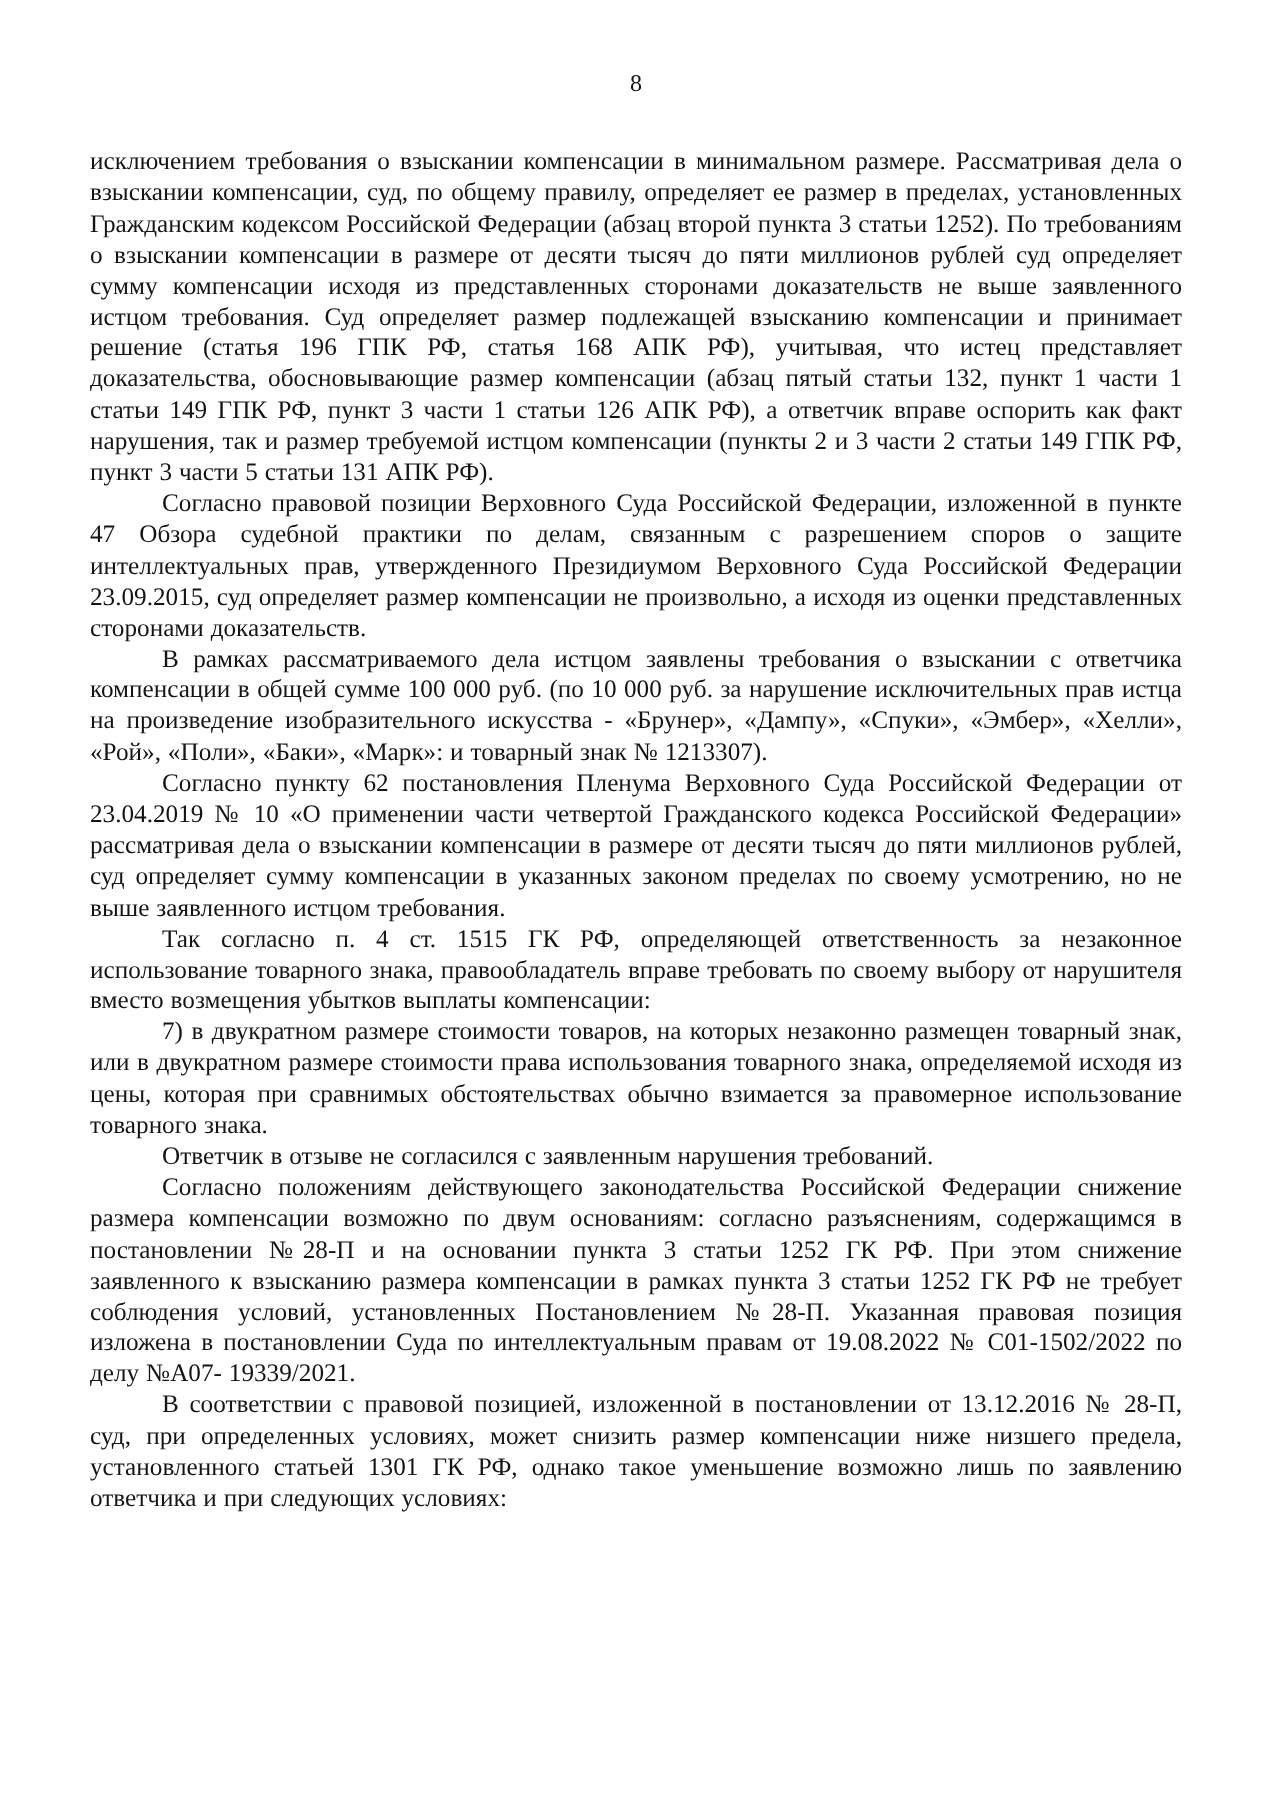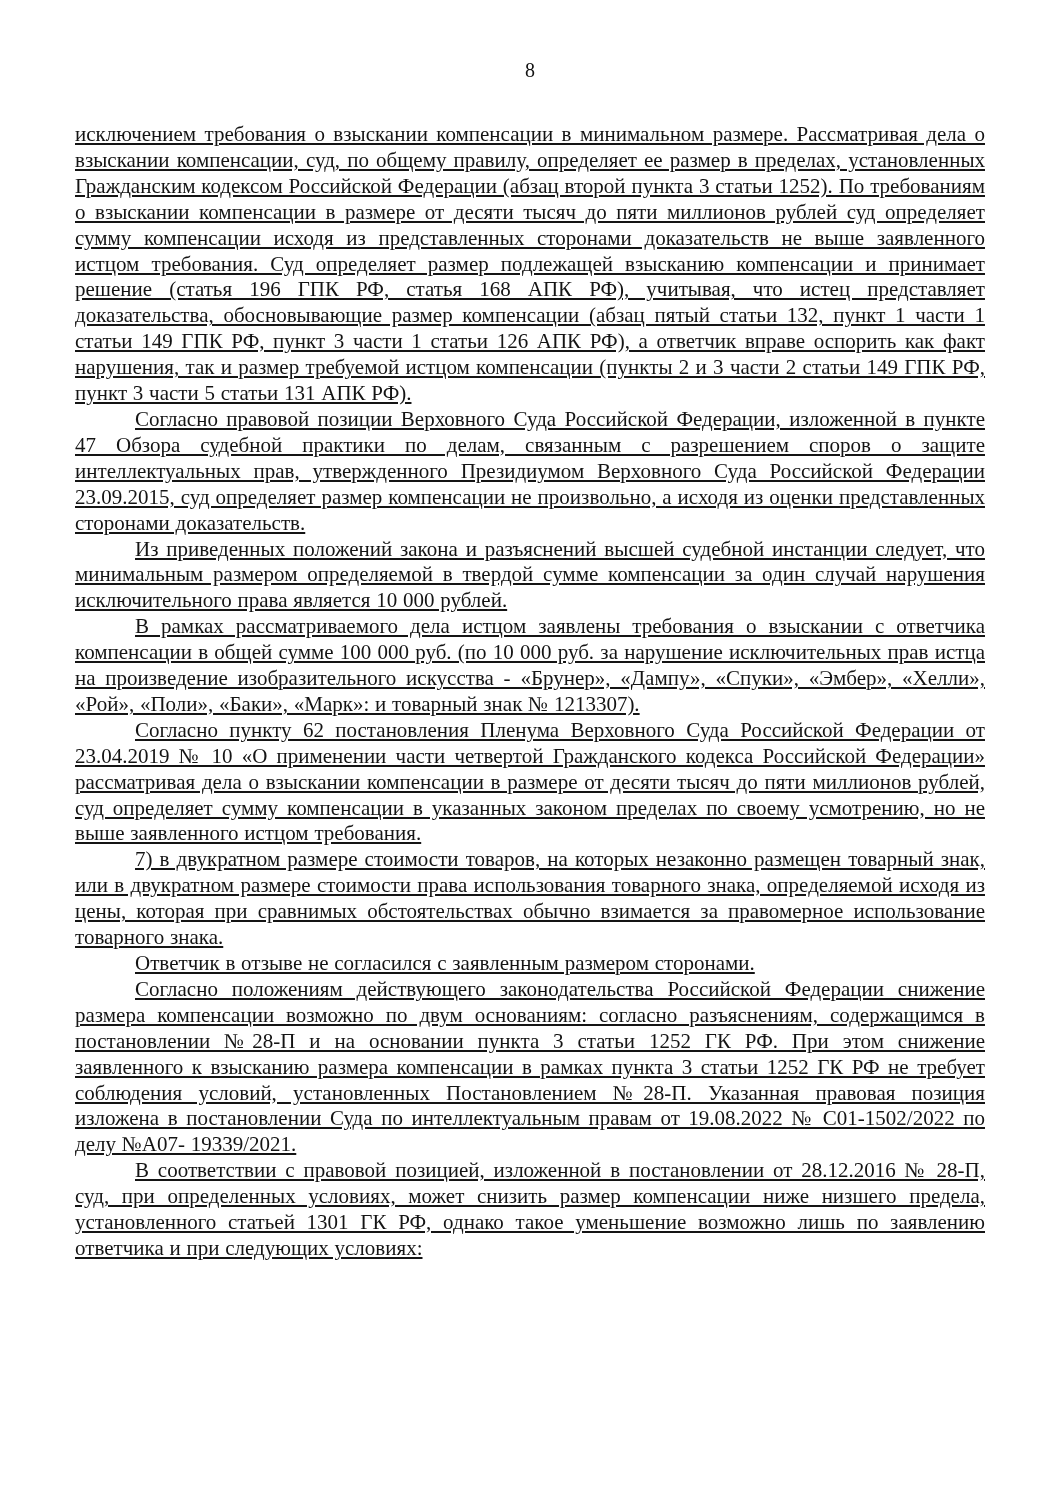--- a/index.html
+++ b/index.html
@@ -24,36 +24,35 @@
     line-height: 24px;
     margin: 0 0 40px 0;
   }
   .content p {
     margin: 0;
     font-size: 21px;
     line-height: 25.9px;
     text-align: justify;
     text-align-last: left;
     word-spacing: 0.5px;
-    text-decoration: underline;
   }
   .content p.indent {
     text-indent: 60px;
   }
 </style>
 </head>
 <body>
 
 <div class="page">
   <div class="page-number">8</div>
 
   <div class="content">
     <p class="no-indent">исключением требования о взыскании компенсации в минимальном размере. Рассматривая дела о взыскании компенсации, суд, по общему правилу, определяет ее размер в пределах, установленных Гражданским кодексом Российской Федерации (абзац второй пункта 3 статьи 1252). По требованиям о взыскании компенсации в размере от десяти тысяч до пяти миллионов рублей суд определяет сумму компенсации исходя из представленных сторонами доказательств не выше заявленного истцом требования. Суд определяет размер подлежащей взысканию компенсации и принимает решение (статья 196 ГПК РФ, статья 168 АПК РФ), учитывая, что истец представляет доказательства, обосновывающие размер компенсации (абзац пятый статьи 132, пункт 1 части 1 статьи 149 ГПК РФ, пункт 3 части 1 статьи 126 АПК РФ), а ответчик вправе оспорить как факт нарушения, так и размер требуемой истцом компенсации (пункты 2 и 3 части 2 статьи 149 ГПК РФ, пункт 3 части 5 статьи 131 АПК РФ).</p>
     <p class="indent">Согласно правовой позиции Верховного Суда Российской Федерации, изложенной в пункте 47 Обзора судебной практики по делам, связанным с разрешением споров о защите интеллектуальных прав, утвержденного Президиумом Верховного Суда Российской Федерации 23.09.2015, суд определяет размер компенсации не произвольно, а исходя из оценки представленных сторонами доказательств.</p>
-    <p class="indent">Из приведенных положений закона и разъяснений высшей судебной инстанции следует, что минимальным размером определяемой в твердой сумме компенсации за один случай нарушения исключительного права является 10 000 рублей.</p>
     <p class="indent">В рамках рассматриваемого дела истцом заявлены требования о взыскании с ответчика компенсации в общей сумме 100 000 руб. (по 10 000 руб. за нарушение исключительных прав истца на произведение изобразительного искусства - «Брунер», «Дампу», «Спуки», «Эмбер», «Хелли», «Рой», «Поли», «Баки», «Марк»: и товарный знак № 1213307).</p>
     <p class="indent">Согласно пункту 62 постановления Пленума Верховного Суда Российской Федерации от 23.04.2019 № 10 «О применении части четвертой Гражданского кодекса Российской Федерации» рассматривая дела о взыскании компенсации в размере от десяти тысяч до пяти миллионов рублей, суд определяет сумму компенсации в указанных законом пределах по своему усмотрению, но не выше заявленного истцом требования.</p>
+    <p class="indent">Так согласно п. 4 ст. 1515 ГК РФ, определяющей ответственность за незаконное использование товарного знака, правообладатель вправе требовать по своему выбору от нарушителя вместо возмещения убытков выплаты компенсации:</p>
     <p class="indent">7) в двукратном размере стоимости товаров, на которых незаконно размещен товарный знак, или в двукратном размере стоимости права использования товарного знака, определяемой исходя из цены, которая при сравнимых обстоятельствах обычно взимается за правомерное использование товарного знака.</p>
-    <p class="indent">Ответчик в отзыве не согласился с заявленным размером сторонами.</p>
+    <p class="indent">Ответчик в отзыве не согласился с заявленным нарушения требований.</p>
     <p class="indent">Согласно положениям действующего законодательства Российской Федерации снижение размера компенсации возможно по двум основаниям: согласно разъяснениям, содержащимся в постановлении №28-П и на основании пункта 3 статьи 1252 ГК РФ. При этом снижение заявленного к взысканию размера компенсации в рамках пункта 3 статьи 1252 ГК РФ не требует соблюдения условий, установленных Постановлением №28-П. Указанная правовая позиция изложена в постановлении Суда по интеллектуальным правам от 19.08.2022 № С01-1502/2022 по делу №А07- 19339/2021.</p>
-    <p class="indent">В соответствии с правовой позицией, изложенной в постановлении от 28.12.2016 № 28-П, суд, при определенных условиях, может снизить размер компенсации ниже низшего предела, установленного статьей 1301 ГК РФ, однако такое уменьшение возможно лишь по заявлению ответчика и при следующих условиях:</p>
+    <p class="indent">В соответствии с правовой позицией, изложенной в постановлении от 13.12.2016 № 28-П, суд, при определенных условиях, может снизить размер компенсации ниже низшего предела, установленного статьей 1301 ГК РФ, однако такое уменьшение возможно лишь по заявлению ответчика и при следующих условиях:</p>
   </div>
 </div>
 
 </body></html>

